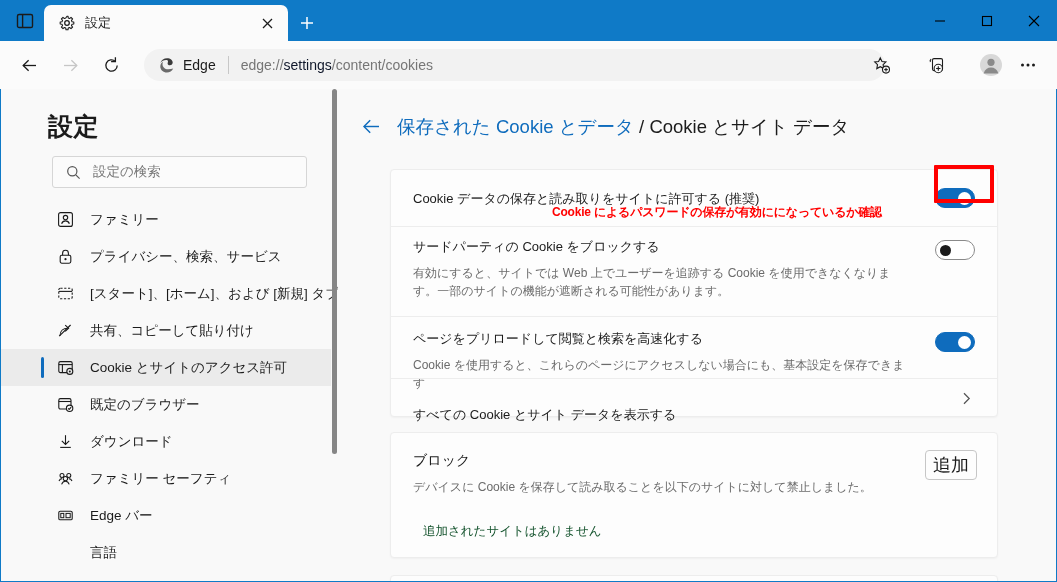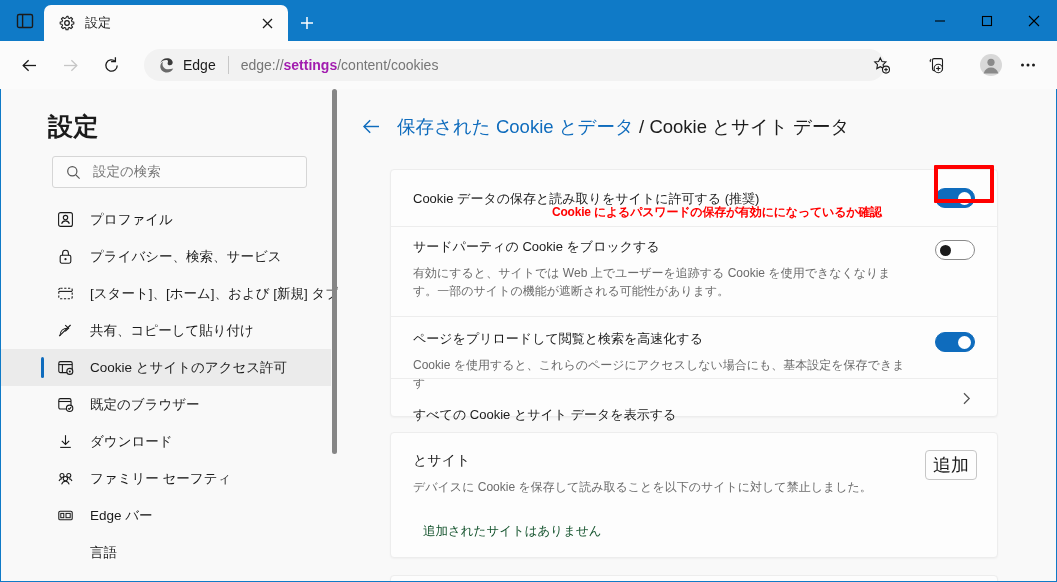--- a/index.html
+++ b/index.html
@@ -129,21 +129,21 @@
     background: #c7c7c7;
     margin: 0 12px;
     flex: 0 0 auto;
   }
   .omnibox-url {
     font-size: 14px;
     color: #767676;
     white-space: nowrap;
     flex: 1 1 auto;
   }
-  .omnibox-url b { color: #a21caf; font-weight: 700; }
+  .omnibox-url b { color: #0f172a; font-weight: 400; }
 
   .tb-icon {
     position: absolute;
     top: 9px;
     width: 30px; height: 30px;
     display: flex; align-items: center; justify-content: center;
     border-radius: 4px;
   }
   .tb-fav      { left: 866px; }
   .tb-collect  { left: 921px; }
@@ -528,21 +528,21 @@
       <div class="nav-list">
 
         <div class="nav-item">
           <span class="ni-icon">
             <svg width="17" height="17" viewBox="0 0 17 17" fill="none">
               <rect x="1.6" y="1.6" width="13.8" height="13.8" rx="2" stroke="#1b1b1b" stroke-width="1.1"></rect>
               <circle cx="8.5" cy="6.6" r="2.2" stroke="#1b1b1b" stroke-width="1.1"></circle>
               <path d="M4.6 12.8 C5.3 10.8 6.8 9.9 8.5 9.9 C10.2 9.9 11.7 10.8 12.4 12.8" stroke="#1b1b1b" stroke-width="1.1" fill="none"></path>
             </svg>
           </span>
-          <span class="ni-label">プロファイル</span>
+          <span class="ni-label">ファミリー</span>
         </div>
 
         <div class="nav-item">
           <span class="ni-icon">
             <svg width="17" height="17" viewBox="0 0 17 17" fill="none">
               <rect x="3.2" y="7.2" width="10.6" height="8" rx="1.6" stroke="#1b1b1b" stroke-width="1.1"></rect>
               <path d="M5.6 7.2 V5.2 A2.9 2.9 0 0 1 11.4 5.2 V7.2" stroke="#1b1b1b" stroke-width="1.1" fill="none"></path>
               <circle cx="8.5" cy="11.2" r="1.1" fill="#1b1b1b"></circle>
             </svg>
           </span>
@@ -695,21 +695,21 @@
           <span class="chevron-right" style="right:22px;top:11px;">
             <svg width="15" height="15" viewBox="0 0 15 15" fill="none">
               <polyline points="5,2.3 10.2,7.5 5,12.7" stroke="#545454" stroke-width="1.25" fill="none"></polyline>
             </svg>
           </span>
         </div>
       </div>
 
       <div class="card" id="card-block">
         <div class="row" style="height:126px;">
-          <div class="row-title" style="position:absolute;left:22px;top:18px;font-size:14px;">とサイト</div>
+          <div class="row-title" style="position:absolute;left:22px;top:18px;font-size:14px;">ブロック</div>
           <div class="row-desc" style="position:absolute;left:22px;top:41px;width:470px;">デバイスに Cookie を保存して読み取ることを以下のサイトに対して禁止しました。</div>
           <div class="add-button" style="right:20px;top:17px;">追加</div>
           <div class="empty-note" style="position:absolute;left:32px;top:90px;">追加されたサイトはありません</div>
         </div>
       </div>
 
       <div class="card" id="card-partial"></div>
 
       <div class="annotation" style="left:214px; top:115px;">Cookie によるパスワードの保存が有効にになっているか確認</div>
 

